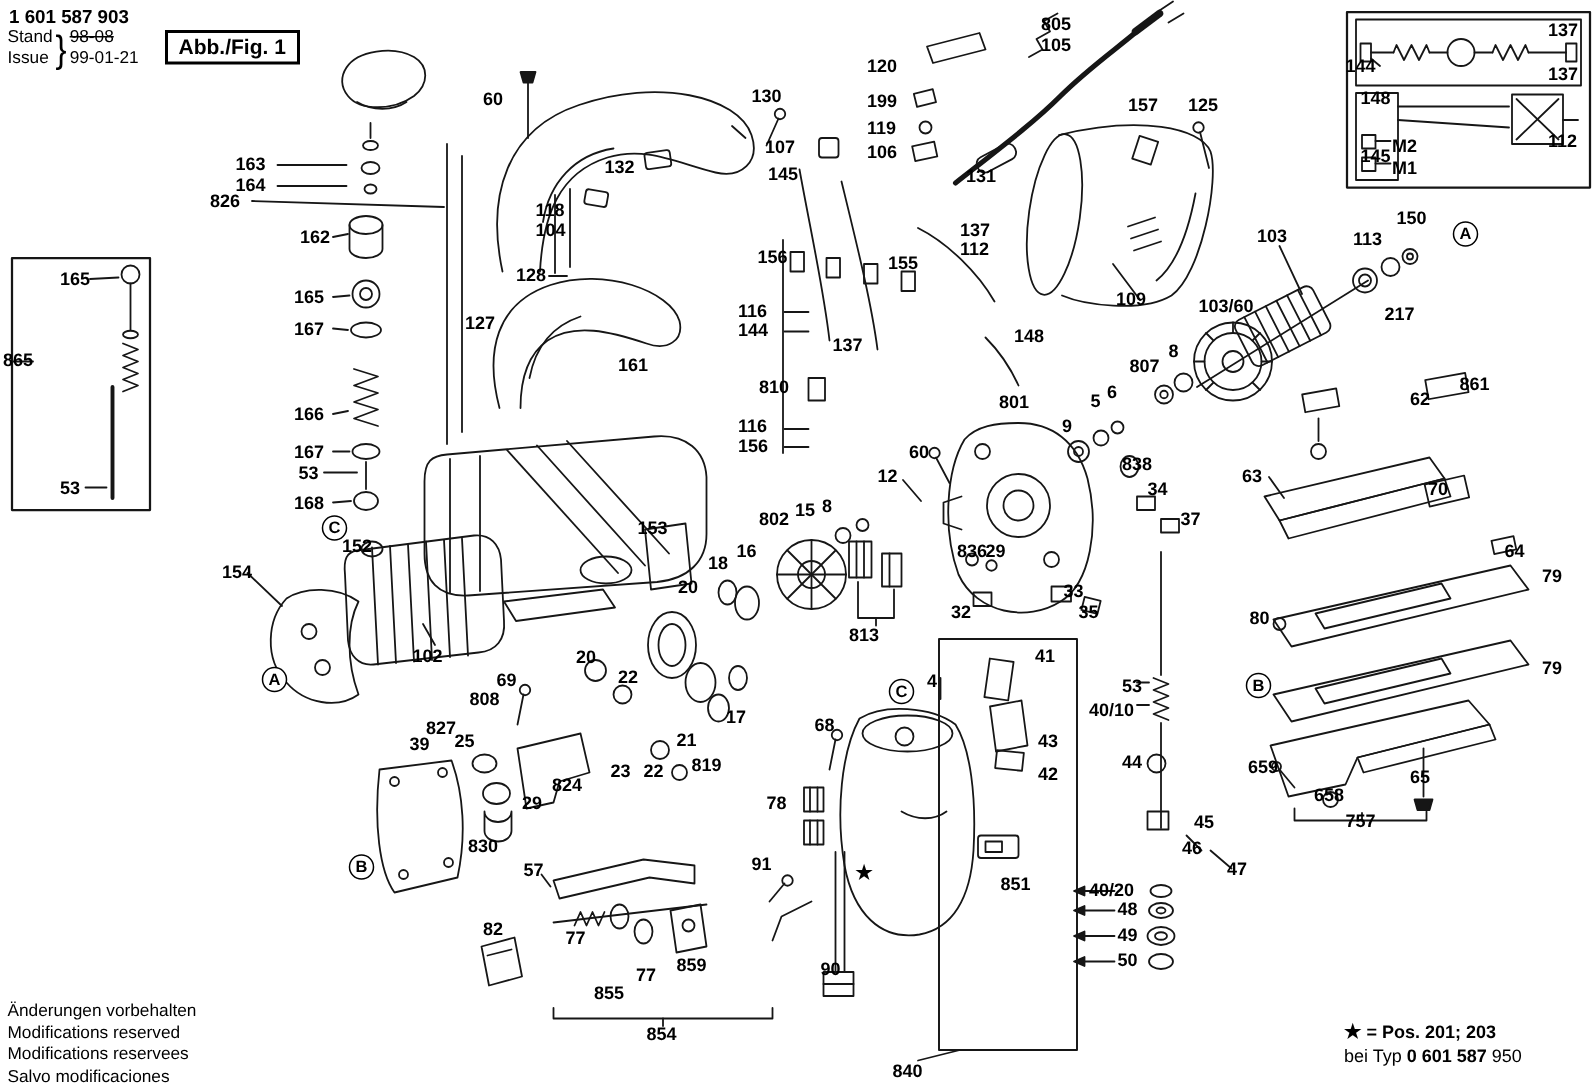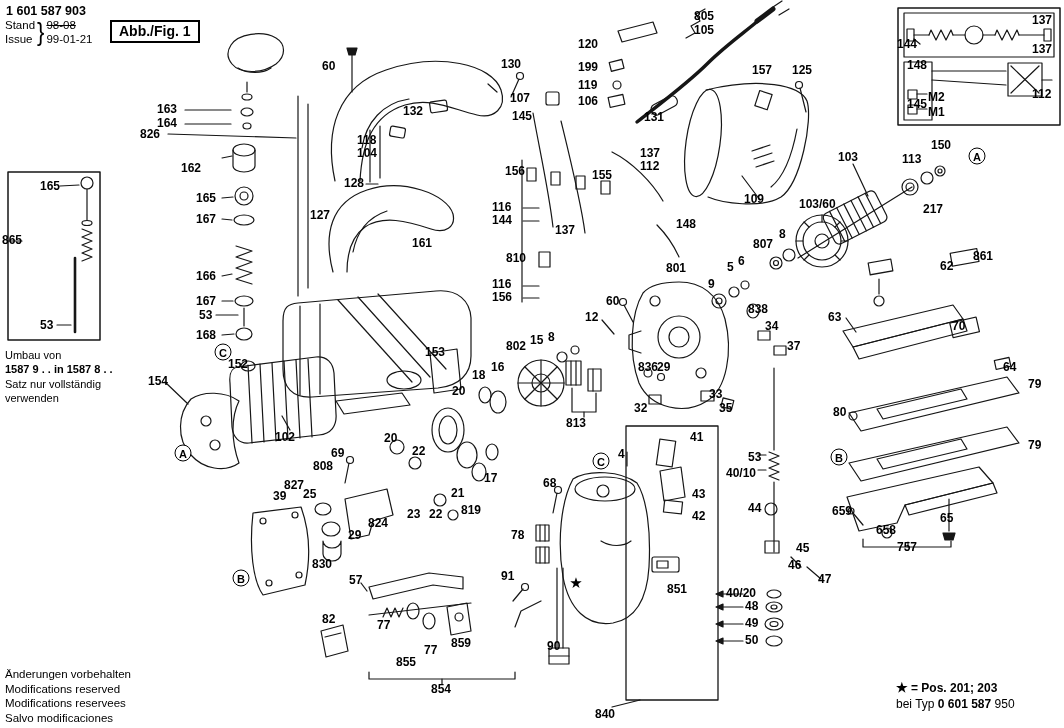--- a/index.html
+++ b/index.html
@@ -440,21 +440,21 @@
       <div class="plabel" style="left: 644px; top: 95px; margin-top: 16px;">131</div>
       <div class="plabel" style="left: 752px; top: 64px;">157</div>
       <div class="plabel" style="left: 792px; top: 64px;">125</div>
       <div class="plabel" style="left: 403px; top: 105px;">132</div>
       <div class="plabel" style="left: 512px; top: 110px;">145</div>
       <div class="plabel" style="left: 157px; top: 103px;">163</div>
       <div class="plabel" style="left: 157px; top: 117px;">164</div>
       <div class="plabel" style="left: 140px; top: 128px;">826</div>
       <div class="plabel" style="left: 357px; top: 134px;">118</div>
       <div class="plabel" style="left: 357px; top: 147px;">104</div>
-      <div class="plabel" style="left: 181px; top: 152px; margin-top: 10px;">162</div>
+      <div class="plabel" style="left: 200px; top: 152px;">162</div>
       <div class="plabel" style="left: 344px; top: 177px;">128</div>
       <div class="plabel" style="left: 196px; top: 192px;">165</div>
       <div class="plabel" style="left: 196px; top: 213px;">167</div>
       <div class="plabel" style="left: 310px; top: 209px;">127</div>
       <div class="plabel" style="left: 412px; top: 237px;">161</div>
       <div class="plabel" style="left: 505px; top: 165px;">156</div>
       <div class="plabel" style="left: 592px; top: 169px;">155</div>
       <div class="plabel" style="left: 640px; top: 147px;">137</div>
       <div class="plabel" style="left: 640px; top: 160px;">112</div>
       <div class="plabel" style="left: 492px; top: 201px;">116</div>
@@ -584,26 +584,20 @@
     </div>
     <div class="si-brace">}</div>
     <div class="si-dates">
       <div class="strike">98-08</div>
       <div>99-01-21</div>
     </div>
   </div>
 
   <div class="figbox">Abb./Fig. 1</div>
 
-  <div class="inset-note">
-    <div>Umbau von</div>
-    <div>1587 9 . . in 1587 8 . .</div>
-    <div>Satz nur vollständig</div>
-    <div>verwenden</div>
-  </div>
 
   <div class="footer-notes">
     <div>Änderungen vorbehalten</div>
     <div>Modifications reserved</div>
     <div>Modifications reservees</div>
     <div>Salvo modificaciones</div>
   </div>
 
   <div class="legend">
     <div class="legend-line1">

